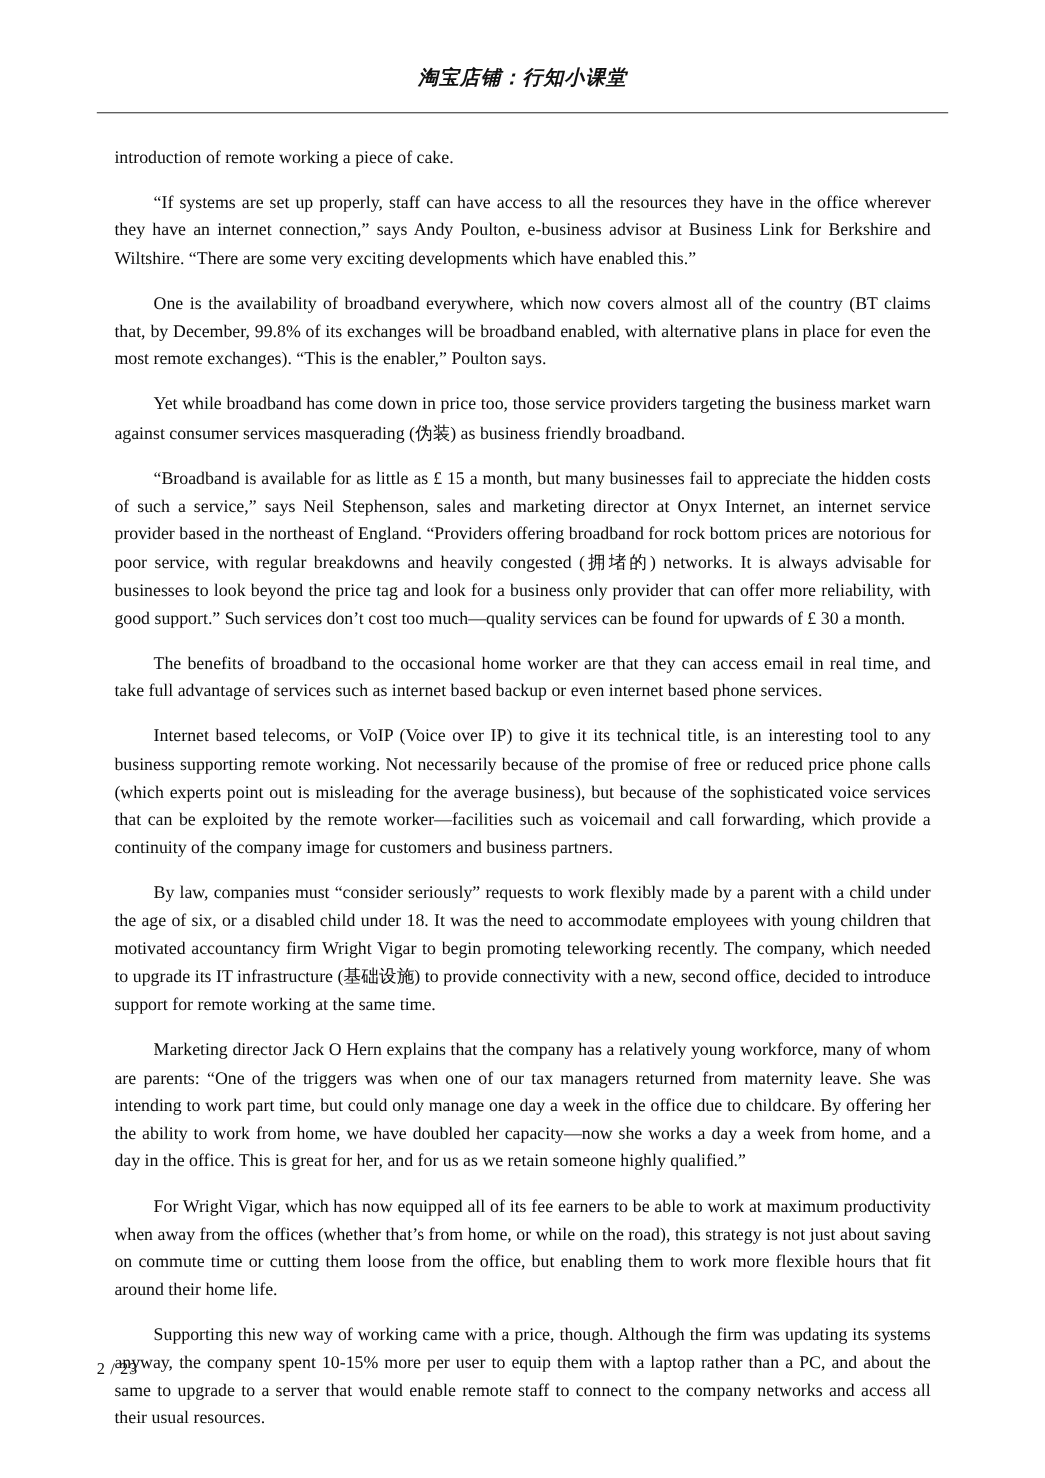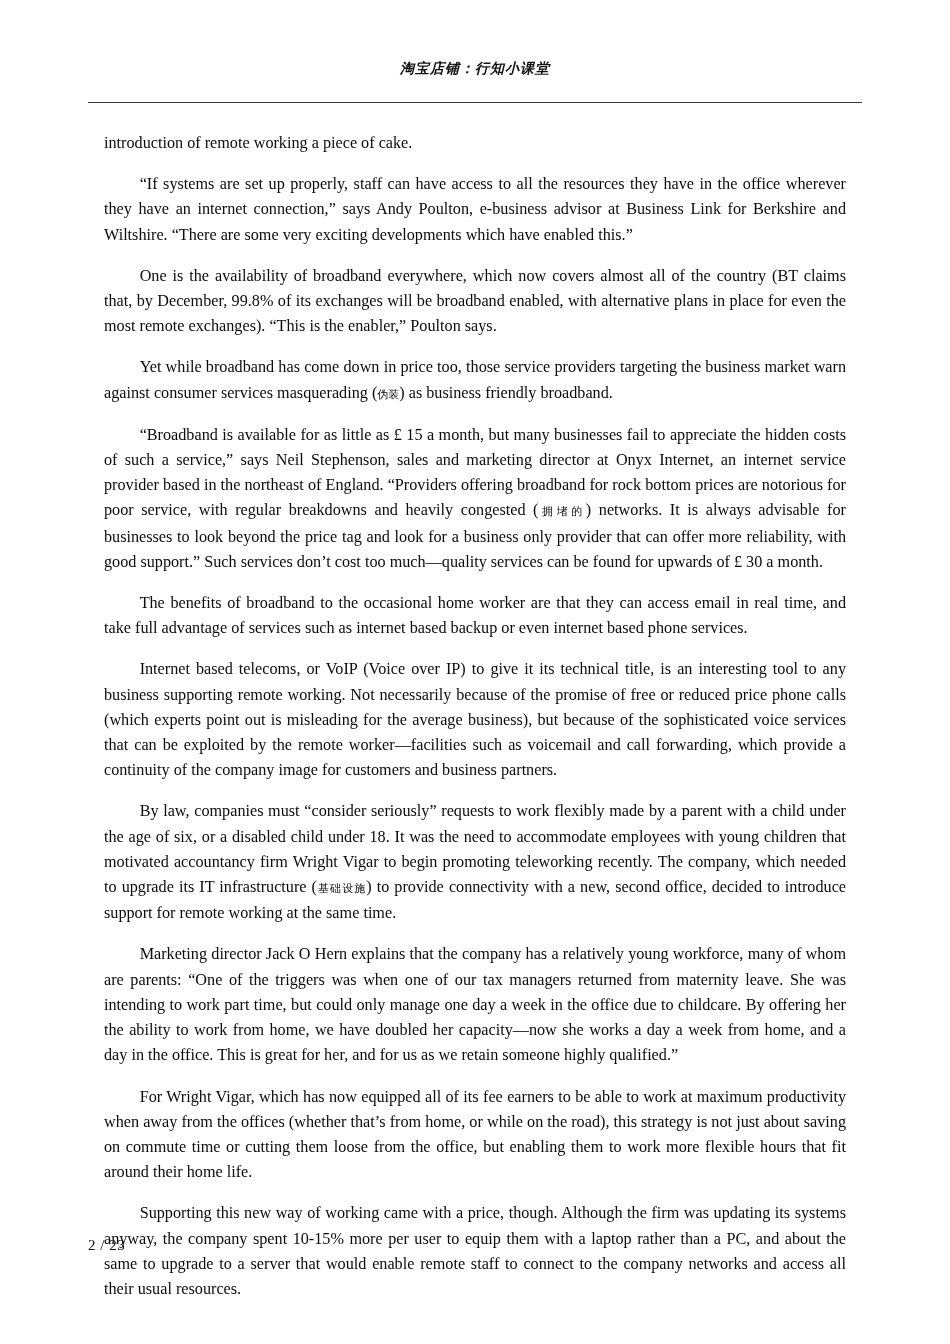--- a/index.html
+++ b/index.html
@@ -29,21 +29,21 @@
     position: absolute;
     left: 88px;
     top: 60px;
     width: 774px;
     text-align: center;
   }
   .header-title {
     font-family: "DejaVu Sans", "Liberation Sans", sans-serif;
     font-weight: 700;
     font-style: italic;
-    font-size: 14px;
+    font-size: 18px;
     letter-spacing: 1px;
     color: #111111;
     line-height: 1.2;
     white-space: nowrap;
   }
   .header-rule {
     position: absolute;
     left: 88px;
     top: 102px;
     width: 774px;
@@ -69,21 +69,21 @@
     -webkit-hyphens: none;
   }
   .para.indent {
     text-indent: 2.2em;
   }
   .para.noindent {
     text-indent: 0;
   }
   .cjk {
     font-family: "DejaVu Sans", "Liberation Sans", sans-serif;
-    font-size: 11px;
+    font-size: 16px;
   }
 
   
   .footer {
     position: absolute;
     left: 88px;
     top: 1236px;
     width: 774px;
     text-align: left;
   }

